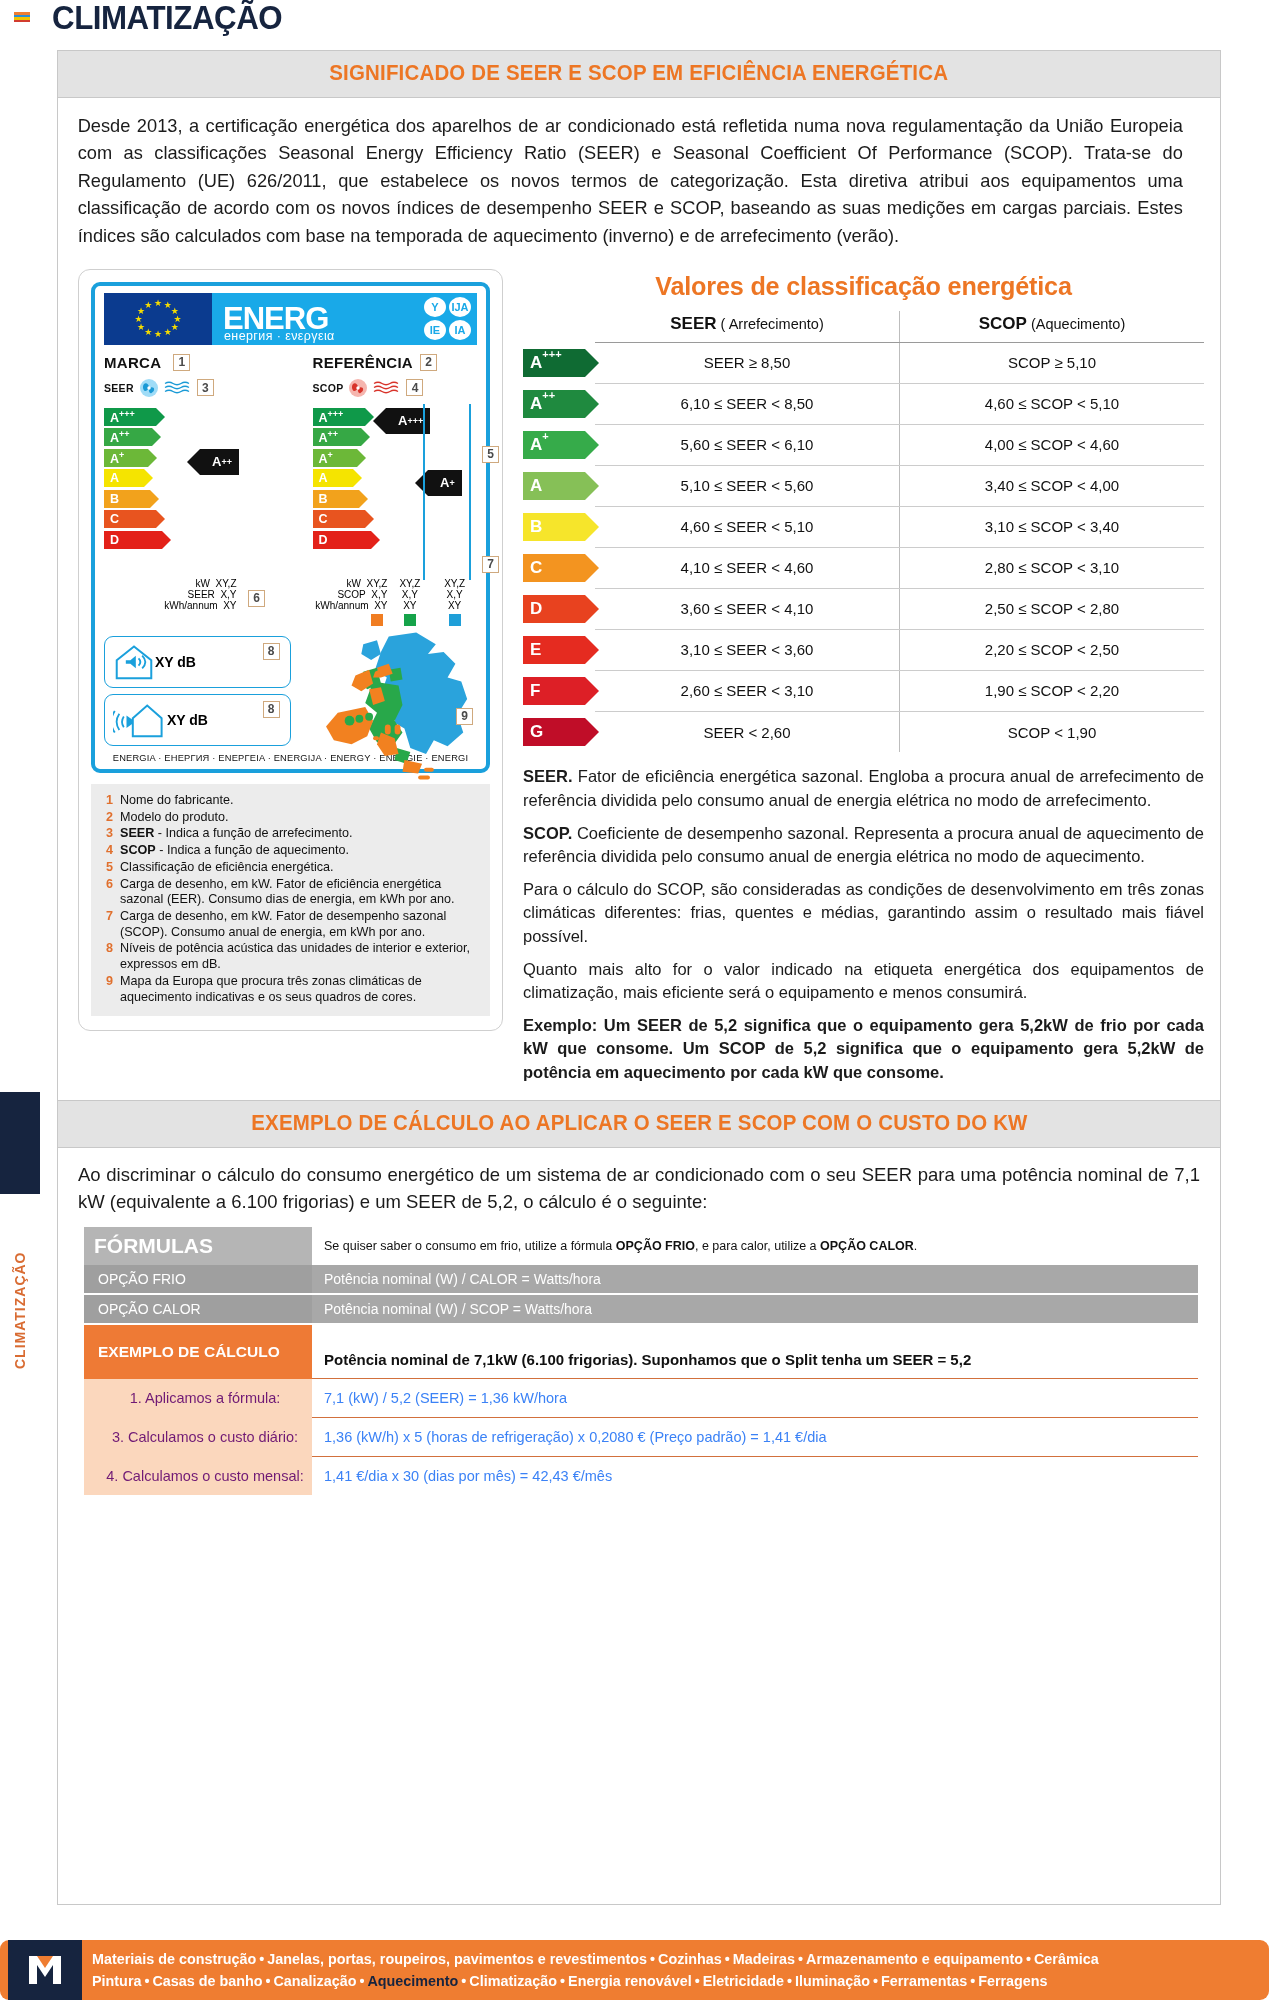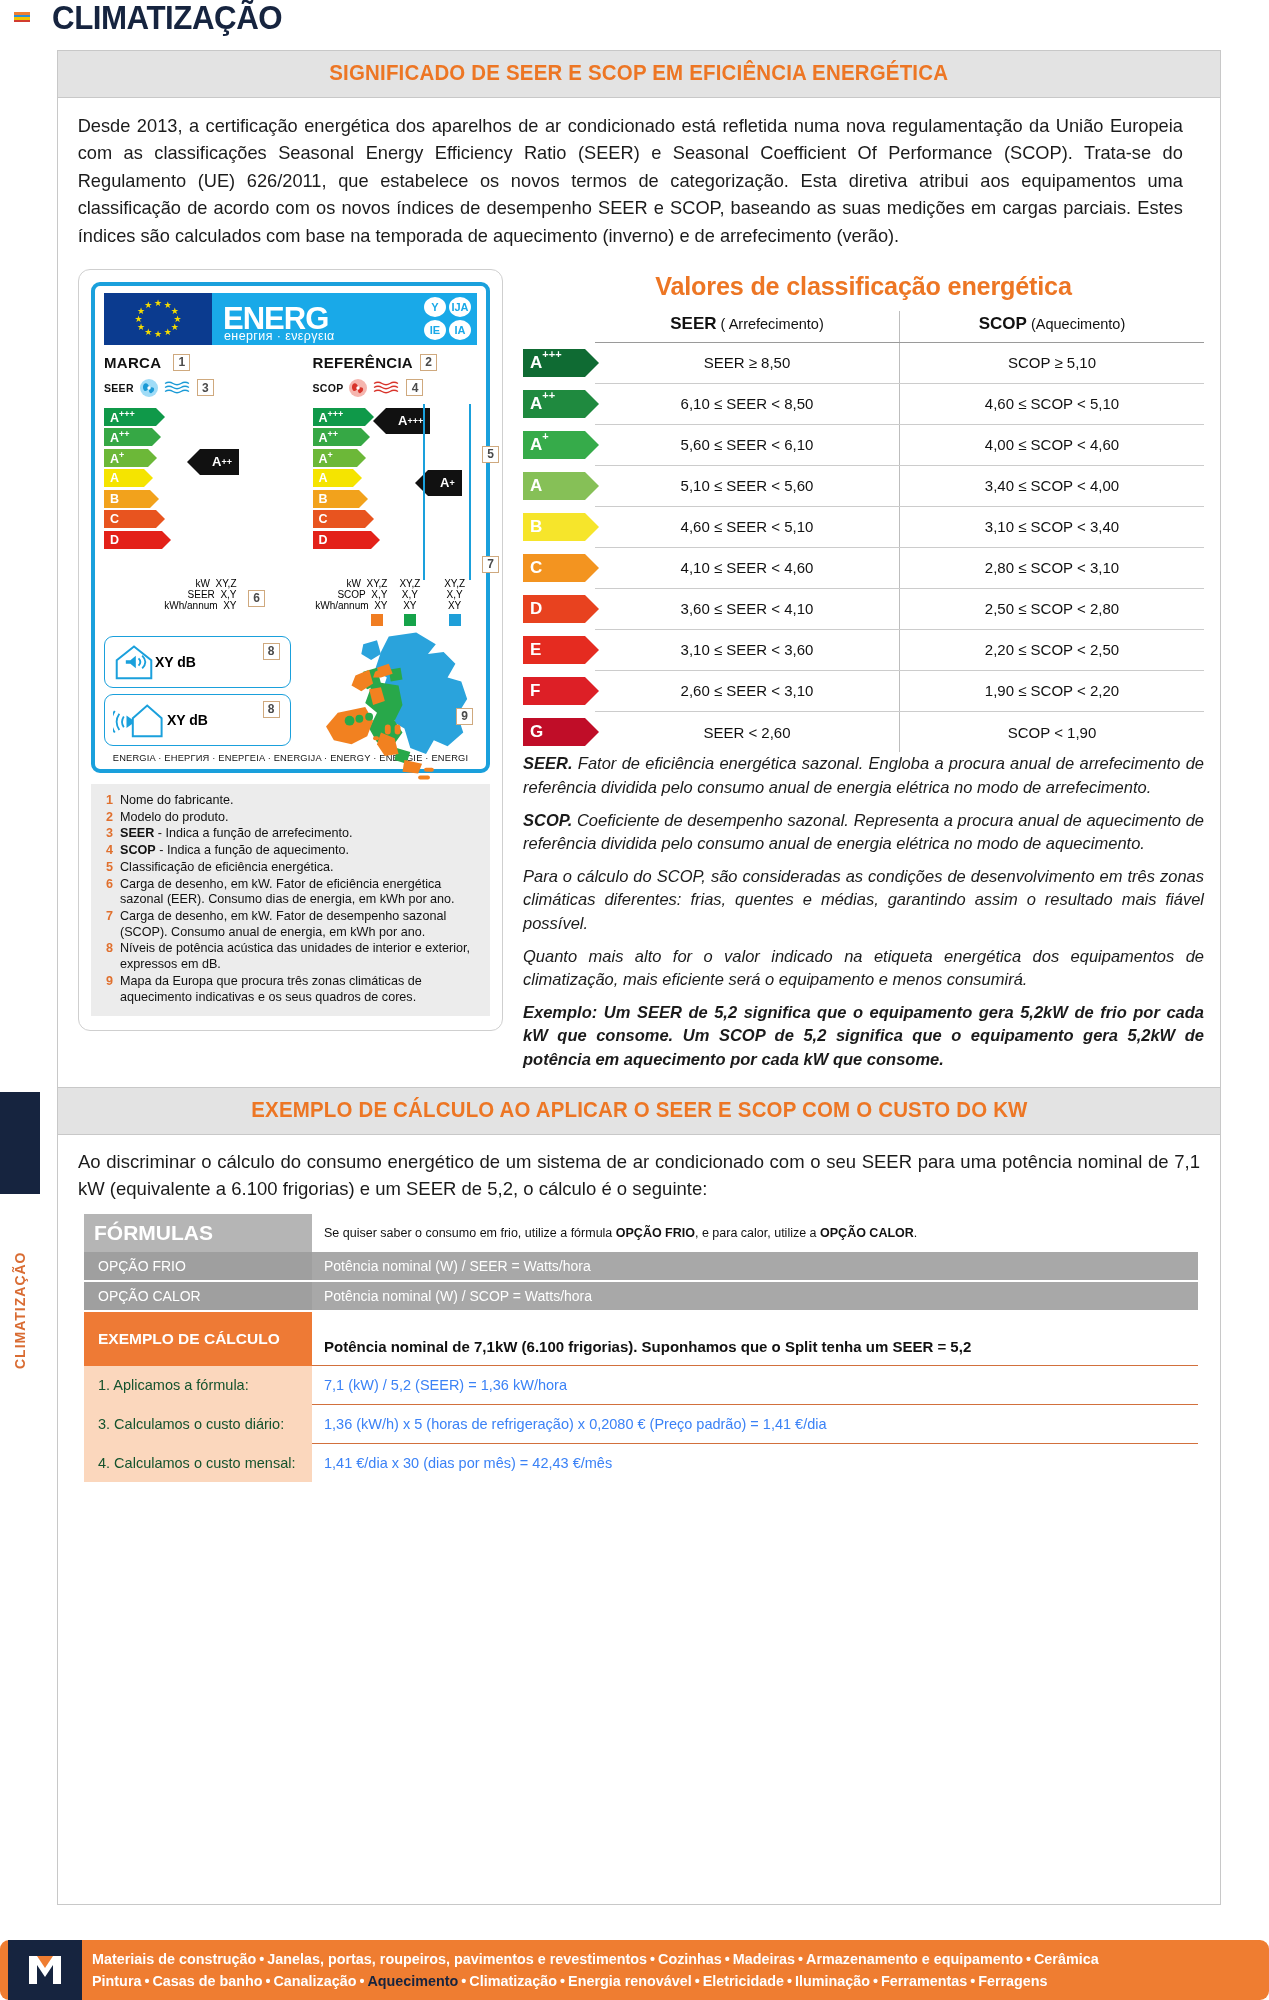--- a/index.html
+++ b/index.html
@@ -225,21 +225,21 @@
     font-size:17px; display:flex; align-items:center; padding-left:7px;
     position:relative; margin:2px 0;
   }
   .tarrow::after{
     content:""; position:absolute; right:-14px; top:0;
     border-top:14px solid transparent; border-bottom:14px solid transparent;
     border-left:14px solid currentColor;
   }
   .tarrow sup{ font-size:11px; line-height:0; position:relative; top:-3px;}
 
-  .rtxt{ font-size:16.5px; line-height:1.43; color:#1b1b1b; text-align:justify;font-style:italic;}
+  .rtxt{ font-size:16.5px; line-height:1.43; color:#1b1b1b; margin-top:13px; text-align:justify;}
   .rtxt p{ margin:0 0 9px 0; }
   .rtxt b{ font-weight:bold; }
   .rtxt .bold-p{ font-weight:bold; }
 
   
   .calc-intro{
     padding:13px 20px 8px 20px; font-size:18.5px; line-height:1.48;
     color:#1b1b1b; text-align:justify;
   }
   .calc-wrap{ padding:4px 22px 20px 26px; }
@@ -261,22 +261,23 @@
   }
   .o-head{
     background:#ee7a35; color:#fff; font-size:15.5px; font-weight:bold;
     padding:10px 0 10px 14px;
   }
   .o-head-v{
     padding:26px 0 10px 12px; font-size:15px; color:#111; font-weight:bold;
     border-bottom:1.6px solid #d2703c;
   }
   .o-key{
-    background:#fbd7bd; color:#14532d; font-size:14.5px;
+    background:#fbd7bd; color:#701a75; font-size:14.5px;
     padding:11px 0 11px 14px;
+    text-align:center;
   }
   .o-val{
     padding:11px 0 11px 12px; font-size:14.5px; color:#3b82f6;
     border-bottom:1.6px solid #d2703c;
   }
   tr.lastrow .o-val{ border-bottom:none; }
 
   
   .footer{
     position:absolute; left:0; bottom:0; width:1269px; height:60px;
@@ -778,21 +779,21 @@
         </colgroup>
       <tbody>
         <tr>
           <td class="k-head">FÓRMULAS</td>
           <td class="k-head-v">
             <span>Se quiser saber o consumo em frio, utilize a fórmula </span><b>OPÇÃO FRIO</b><span>, e para calor, utilize a </span><b>OPÇÃO CALOR</b><span>.</span>
           </td>
         </tr>
         <tr>
           <td class="g-key">OPÇÃO FRIO</td>
-          <td class="g-val">Potência nominal (W) / SEER = Watts/hora</td>
+          <td class="g-val">Potência nominal (W) / CALOR = Watts/hora</td>
         </tr>
         <tr>
           <td class="g-key">OPÇÃO CALOR</td>
           <td class="g-val">Potência nominal (W) / SCOP = Watts/hora</td>
         </tr>
         <tr>
           <td class="o-head">EXEMPLO DE CÁLCULO</td>
           <td class="o-head-v">Potência nominal de 7,1kW (6.100 frigorias). Suponhamos que o Split tenha um SEER = 5,2</td>
         </tr>
       </tbody>

